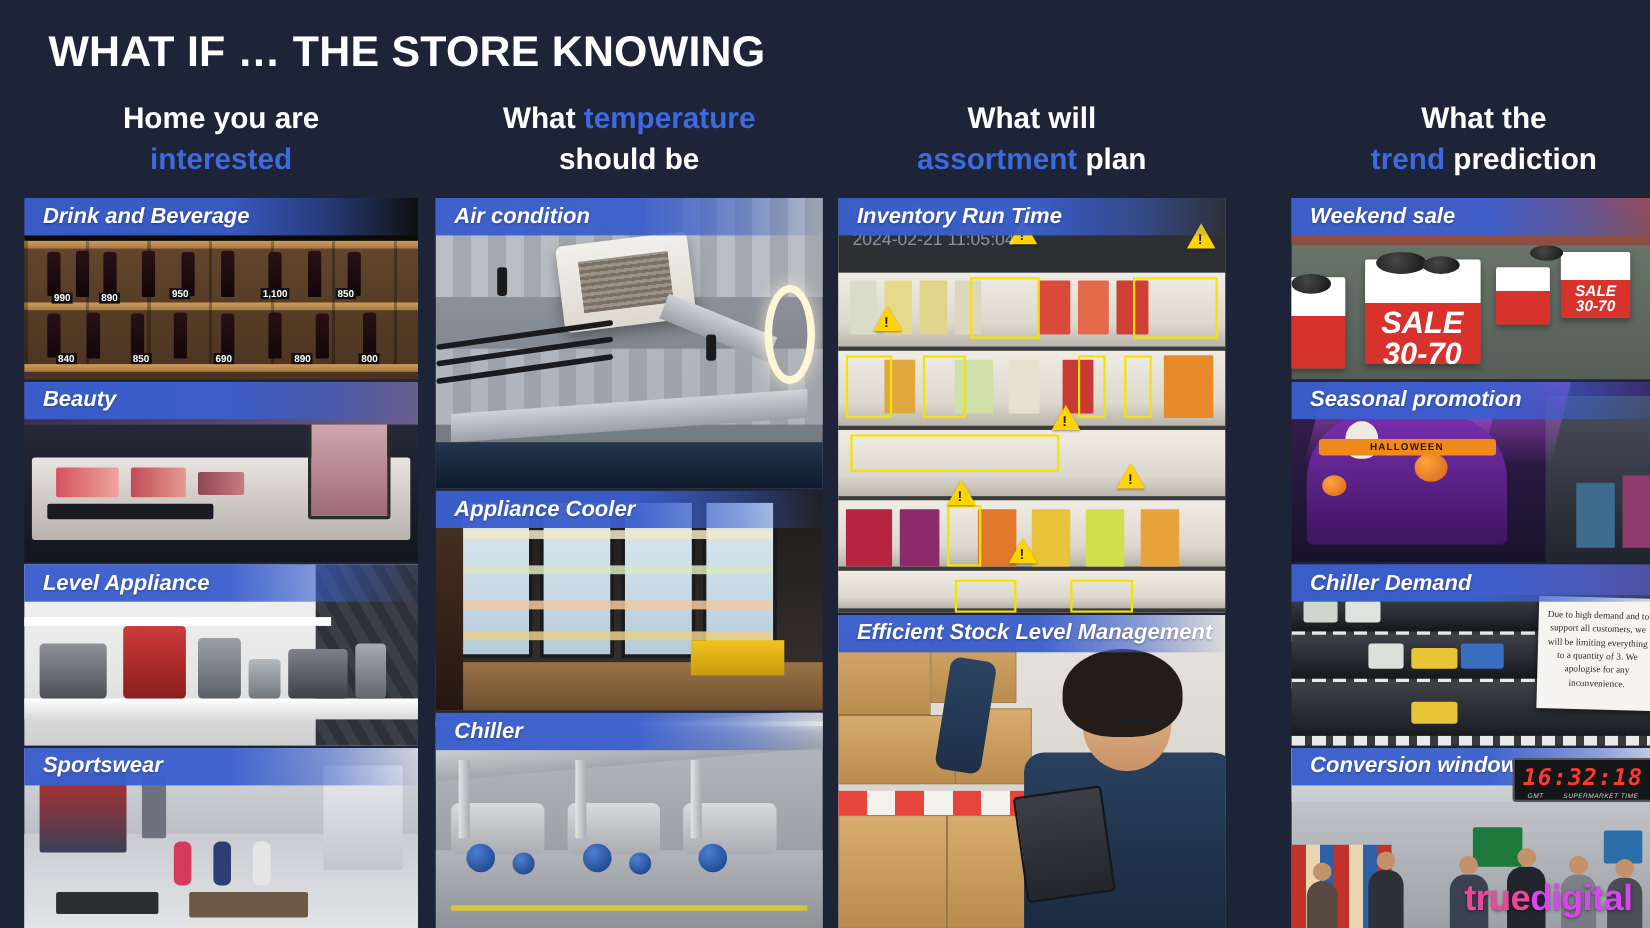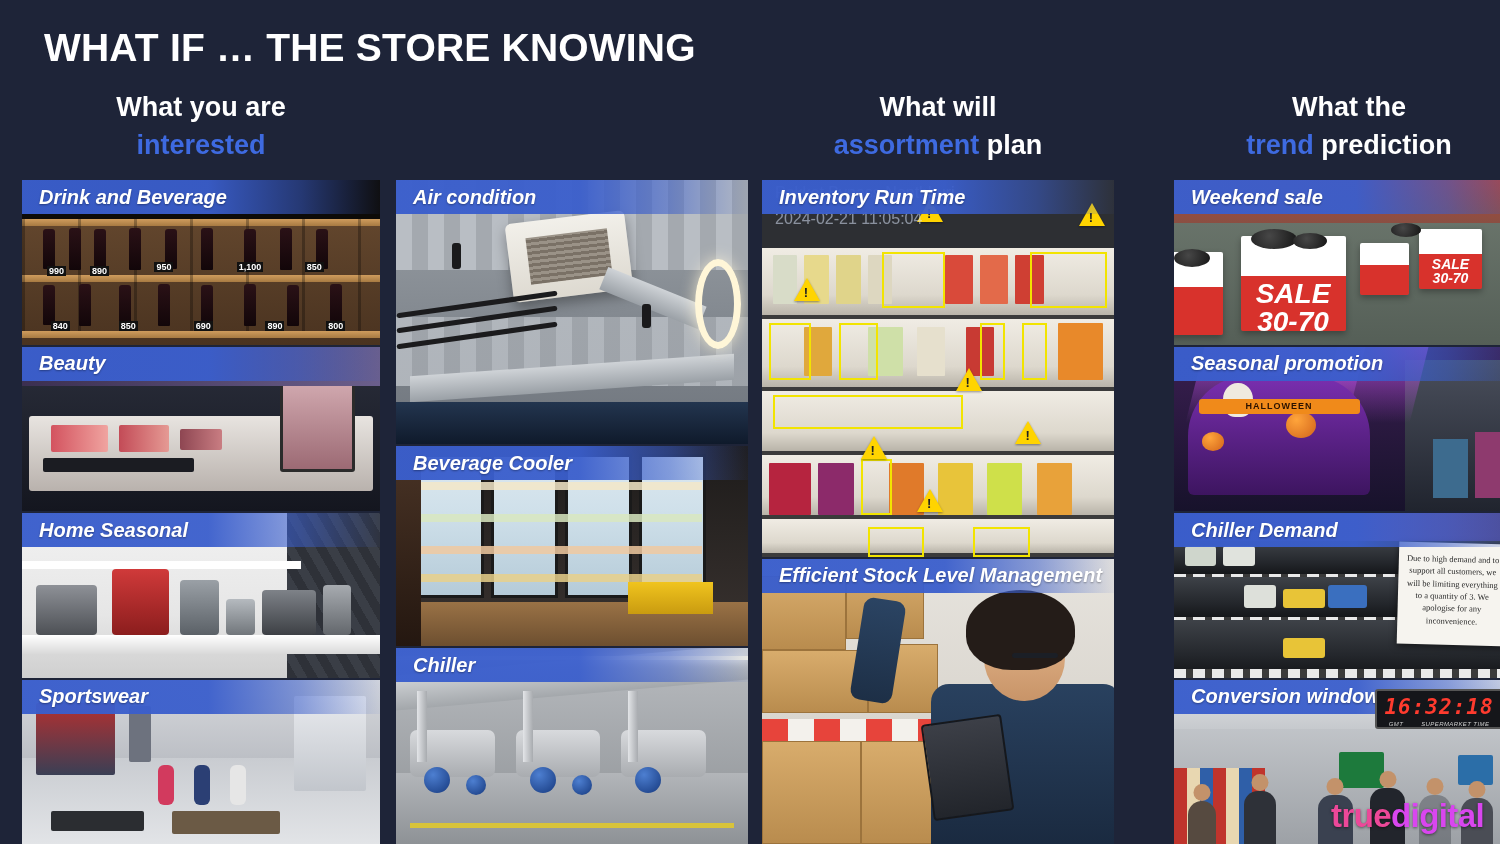--- a/index.html
+++ b/index.html
@@ -426,21 +426,21 @@
 <body>
 
 <div class="slide">
 
   <div class="slide-title">WHAT IF … THE STORE KNOWING</div>
 
   <div class="columns">
 
     <div class="col col-0">
       <div class="col-head">
-        <span>What you are</span><br>
+        <span>Home you are</span><br>
         <span class="hl">interested</span>
       </div>
       <div class="panels">
 
         <div class="panel">
           <div class="scene sc-wine">
             <div class="band" style="top:0;height:24%"></div>
             <div class="shelf" style="top:24%"></div>
             <div class="shelf" style="top:58%"></div>
             <div class="shelf" style="top:92%"></div>
@@ -499,21 +499,21 @@
             <div class="topshelf"></div>
             <div class="counter"></div>
             <div class="dev" style="left:4%;width:17%;height:30%;background:linear-gradient(#8e9197,#4d5055)"></div>
             <div class="dev" style="left:25%;width:16%;height:40%;background:linear-gradient(#d03a3a,#8b1d1d)"></div>
             <div class="dev" style="left:44%;width:11%;height:33%;background:linear-gradient(#9aa0a6,#5b6167)"></div>
             <div class="dev" style="left:57%;width:8%;height:22%;background:linear-gradient(#b5babf,#71767b)"></div>
             <div class="dev" style="left:67%;width:15%;height:27%;background:linear-gradient(#7e8288,#3d4045)"></div>
             <div class="dev" style="left:84%;width:8%;height:30%;background:linear-gradient(#a7abb0,#63676c)"></div>
           </div>
           <div class="panel-label">
-            <span>Home Seasonal</span>
+            <span>Level Appliance</span>
           </div>
         </div>
 
         <div class="panel">
           <div class="scene sc-sport">
             <div class="floor"></div>
             <div class="rack" style="left:4%;top:14%;width:22%;height:44%;background:linear-gradient(#b43030,#3a3f55)"></div>
             <div class="rack" style="left:30%;top:16%;width:6%;height:34%;background:#6d727e"></div>
             <div class="rack" style="right:4%;top:10%;width:20%;height:58%;background:linear-gradient(#e8eaee,#c2c6cc)"></div>
             <div class="fig" style="left:38%;background:#d23a5e"></div>
@@ -524,20 +524,24 @@
           </div>
           <div class="panel-label">
             <span>Sportswear</span>
           </div>
         </div>
 
       </div>
     </div>
 
     <div class="col col-1">
+      <div class="col-head">
+        <span>What </span><span class="hl">temperature</span><br>
+        <span>should be</span>
+      </div>
       <div class="panels">
 
         <div class="panel" style="flex-grow:2.05">
           <div class="scene sc-ac">
             <div class="slab" style="top:0;height:34%"></div>
             <div class="slab" style="top:52%;height:26%;opacity:.85"></div>
             <div class="unit">
                 <div class="grille"></div>
               </div>
             <div class="duct" style="left:58%;top:40%;width:30%;height:9%;transform:rotate(22deg)"></div>
@@ -563,21 +567,21 @@
             <div class="door" style="left:48%;width:19%"></div>
             <div class="door" style="left:69%;width:19%"></div>
             <div style="position:absolute;left:7%;right:13%;top:18%;height:8px;background:#f3e8c8;opacity:.85"></div>
             <div style="position:absolute;left:7%;right:13%;top:34%;height:8px;background:#d8e8c0;opacity:.85"></div>
             <div style="position:absolute;left:7%;right:13%;top:50%;height:8px;background:#f0c9a0;opacity:.85"></div>
             <div style="position:absolute;left:7%;right:13%;top:64%;height:8px;background:#e8d08a;opacity:.85"></div>
             <div style="position:absolute;left:66%;bottom:16%;width:24%;height:16%;background:linear-gradient(#f0c41e,#c99b10)"></div>
             <div style="position:absolute;left:0;top:0;width:7%;bottom:0;background:linear-gradient(#4a3426,#241710)"></div>
           </div>
           <div class="panel-label">
-            <span>Beverage Cooler</span>
+            <span>Appliance Cooler</span>
           </div>
         </div>
 
         <div class="panel" style="flex-grow:1.52">
           <div class="scene sc-chill">
             <div class="bigduct"></div>
             <div class="floor"></div>
             <div class="yellow"></div>
             <div class="tank" style="left:4%;width:24%;height:24%"></div>
             <div class="tank" style="left:34%;width:24%;height:24%"></div>

